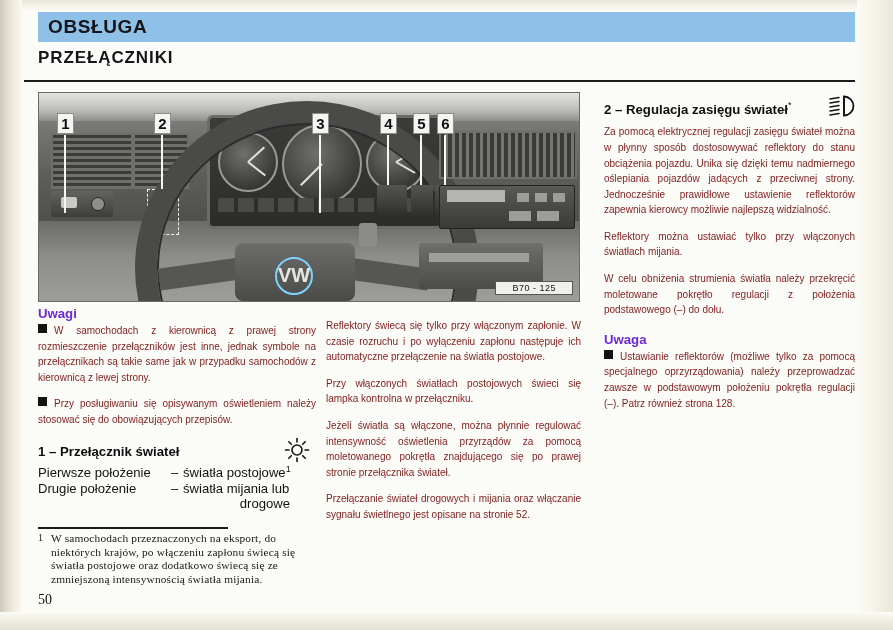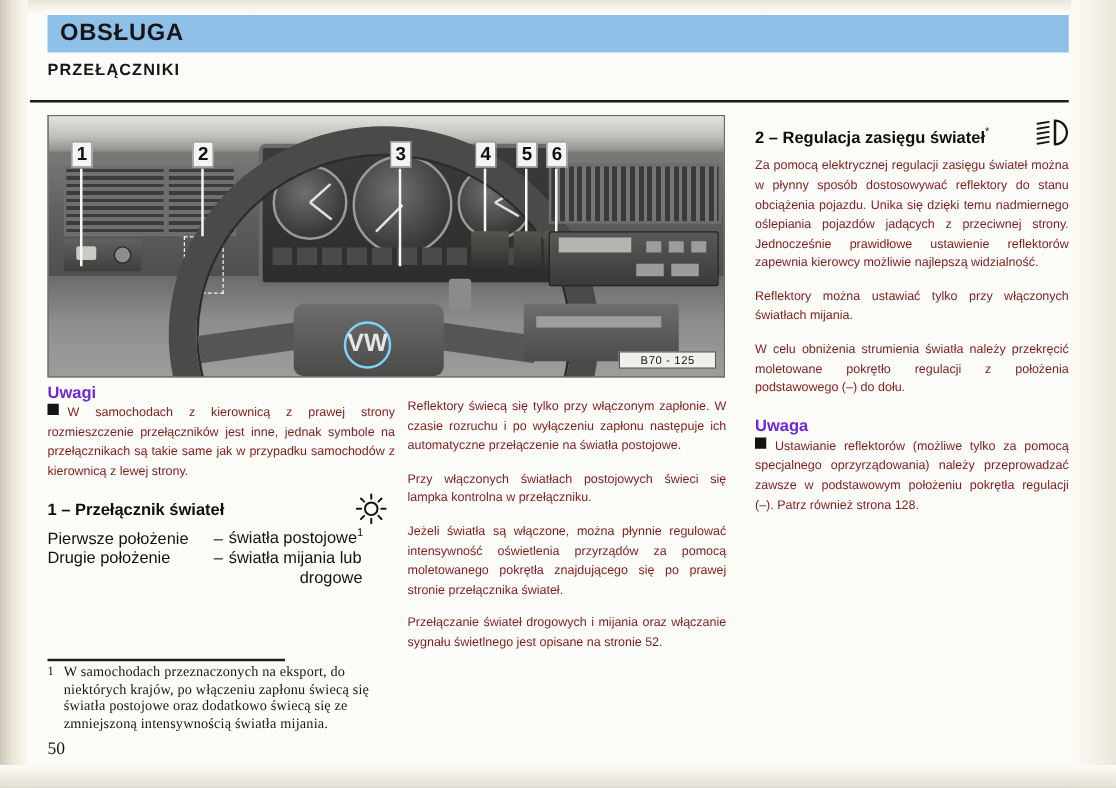--- a/index.html
+++ b/index.html
@@ -51,21 +51,21 @@
     position: absolute;
     left: 48px; top: 16px;
     font-size: 19px;
     font-weight: bold;
     letter-spacing: 0.6px;
     color: #16161a;
   }
   .section-title {
     position: absolute;
     left: 38px; top: 48px;
-    font-size: 13px;
+    font-size: 17px;
     font-weight: bold;
     letter-spacing: 0.9px;
     color: #16161a;
   }
   .section-rule {
     position: absolute;
     left: 24px; top: 80px;
     width: 831px; height: 2px;
     background: #1b1b1b;
   }
@@ -447,20 +447,21 @@
     <div class="callout" style="left:341px; top:20px;">4</div>
     <div class="callout" style="left:374px; top:20px;">5</div>
     <div class="callout" style="left:398px; top:20px;">6</div>
 
     <div class="photo-code">B70 - 125</div>
   </div>
 
   <div class="col col-left">
     <h3 class="sub">Uwagi</h3>
     <p class="bullet-p"><span class="sq"></span><span>W samochodach z kierownicą z prawej strony rozmieszczenie przełączników jest inne, jednak symbole na przełącznikach są takie same jak w przypadku samochodów z kierownicą z lewej strony.</span></p>
+    <p class="bullet-p"><span class="sq"></span><span>Przy posługiwaniu się opisywanym oświetleniem należy stosować się do obowiązujących przepisów.</span></p>
 
     <div class="item-head">
       <span class="ttl">1 – Przełącznik świateł</span>
       <span class="sun-icon">
         <svg viewBox="0 0 26 26" width="26" height="26">
           <circle cx="13" cy="13" r="5" fill="none" stroke="#151515" stroke-width="1.6"></circle>
           <g stroke="#151515" stroke-width="1.6" stroke-linecap="round">
             <line x1="13" y1="1.5" x2="13" y2="5"></line>
             <line x1="13" y1="21" x2="13" y2="24.5"></line>
             <line x1="1.5" y1="13" x2="5" y2="13"></line>

